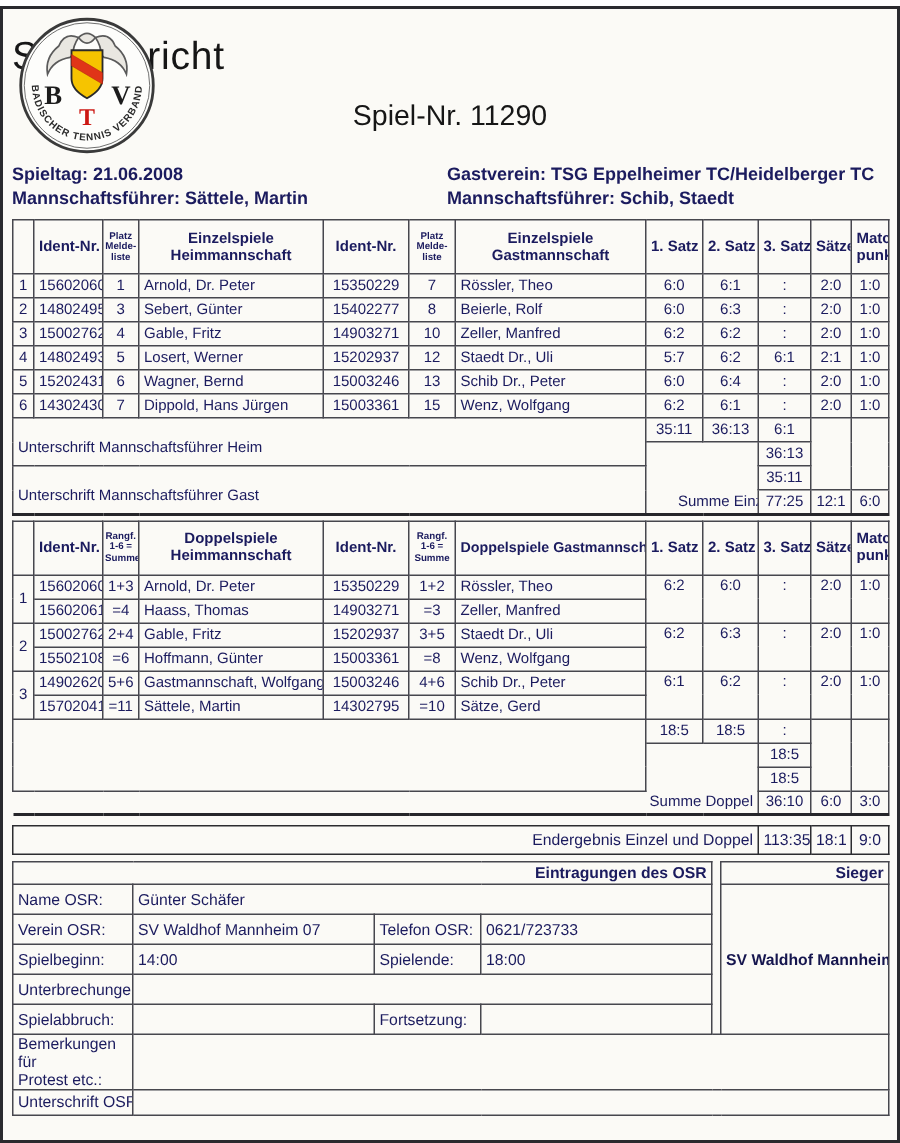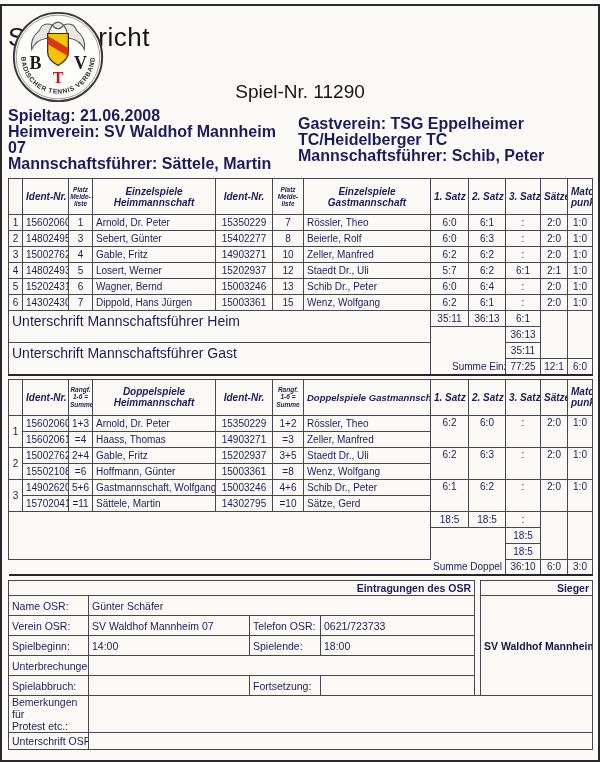--- a/index.html
+++ b/index.html
@@ -8,39 +8,39 @@
     font-family:"Liberation Sans",sans-serif;color:#1b1b5e;
   }
   .page{
     position:relative;width:584px;height:746px;margin:4px auto 0 auto;
     background:#fbfaf6;border:2px solid #2a2a2e;padding:4px 6px;box-sizing:content-box;
   }
   
   .hdr{position:relative;height:94px;}
   .logo{position:absolute;left:2px;top:0;width:96px;height:94px;}
   .title{ font-size:26px;color:#161616;padding-top:12px;letter-spacing:.5px;}
-  .subtitle{text-align:center;font-size:19px;color:#161616;margin-top:28px;}
+  .subtitle{text-align:center;font-size:19px;color:#161616;margin-top:14px;}
   
-  .info{display:flex;margin-top:4px;font-size:16px;font-weight:bold;line-height:16px;align-items:center;}
+  .info{display:flex;margin-top:4px;font-size:12px;font-weight:bold;line-height:16px;}
   .info .col-l{width:290px;}
   .info .col-r{width:294px;}
   .comp span{margin-right:18px;}
   
   table{border-collapse:collapse;table-layout:fixed;width:584px;}
   td,th{border:1px solid #47474e;padding:0 3px;overflow:hidden;white-space:nowrap;
         font-size:10px;color:#1b1b5e;vertical-align:middle;}
-  th{font-weight:bold;font-style:italic;}
+  th{font-weight:bold;}
   .small-h{font-size:6.5px;line-height:1.1;font-weight:bold;padding:0 1px;}
   .hrow{height:36px;}
   .drow{height:16px;}
   .c{text-align:center;}
   .l{text-align:left;}
   .r{text-align:right;}
   .topline{vertical-align:top;padding-top:1px;}
-  .sig{vertical-align:top;font-size:14px;padding-top:2px;}
+  .sig{vertical-align:top;font-size:10px;padding-top:14px;}
   .open{border-top:none;border-bottom:none;border-left:none;border-right:none;padding-left:21px;}
   .edge{border-top:none;border-bottom:none;border-left:none;}
   .sumlabel{font-size:10px;}
   .thickb{border-bottom:2px solid #26262a;}
   .mt2{margin-top:3px;} .mt6{margin-top:6px;} .mt4{margin-top:4px;}
   
   .final td{font-size:10.5px;height:18px;border:1.5px solid #2c2c30;}
   
   .osr td{font-size:10.5px;}
   .osr .nb{border:none;}
@@ -79,26 +79,25 @@
         <textPath href="#arc" startOffset="50%" text-anchor="middle">BADISCHER TENNIS VERBAND</textPath>
       </text>
     </svg>
     <div class="title">Spielbericht</div>
     <div class="subtitle">Spiel-Nr. 11290</div>
   </div>
 
   <div class="info">
     <div class="col-l">
       <div><span>Spieltag:</span> <span>21.06.2008</span></div>
-      <div><span>Heimverein:</span> <span>SV Waldhof Mannheim 07</span></div>
       <div><span>Mannschaftsführer:</span> <span>Sättele, Martin</span></div>
     </div>
     <div class="col-r">
       <div><span>Gastverein:</span> <span>TSG Eppelheimer TC/Heidelberger TC</span></div>
-      <div><span>Mannschaftsführer:</span> <span>Schib, Peter</span></div>
+      <div><span>Mannschaftsführer:</span> <span>Schib, Staedt</span></div>
     </div>
   </div>
 
   <table class="mt6 thickb">
     <colgroup>
         <col style="width:14px">
         <col style="width:46px">
         <col style="width:24px">
         <col style="width:123px">
         <col style="width:57px">
@@ -355,20 +354,36 @@
     </tr>
     <tr class="drow">
       <td class="open r sumlabel" colspan="9">Summe Doppel</td>
       <td class="c">36:10</td>
       <td class="c">6:0</td>
       <td class="c">3:0</td>
     </tr>
   </tbody>
     </table>
 
+  <table class="mt6 final">
+    <colgroup>
+        <col style="width:497px">
+        <col style="width:35px">
+        <col style="width:27px">
+        <col style="width:25px">
+      </colgroup>
+    <tbody>
+        <tr>
+      <td class="r">Endergebnis Einzel und Doppel</td>
+      <td class="c">113:35</td>
+      <td class="c">18:1</td>
+      <td class="c">9:0</td>
+    </tr>
+  </tbody>
+    </table>
 
   <table class="mt4 osr">
     <colgroup>
         <col style="width:80px">
         <col style="width:161px">
         <col style="width:71px">
         <col style="width:154px">
         <col style="width:6px">
         <col style="width:112px">
       </colgroup>

